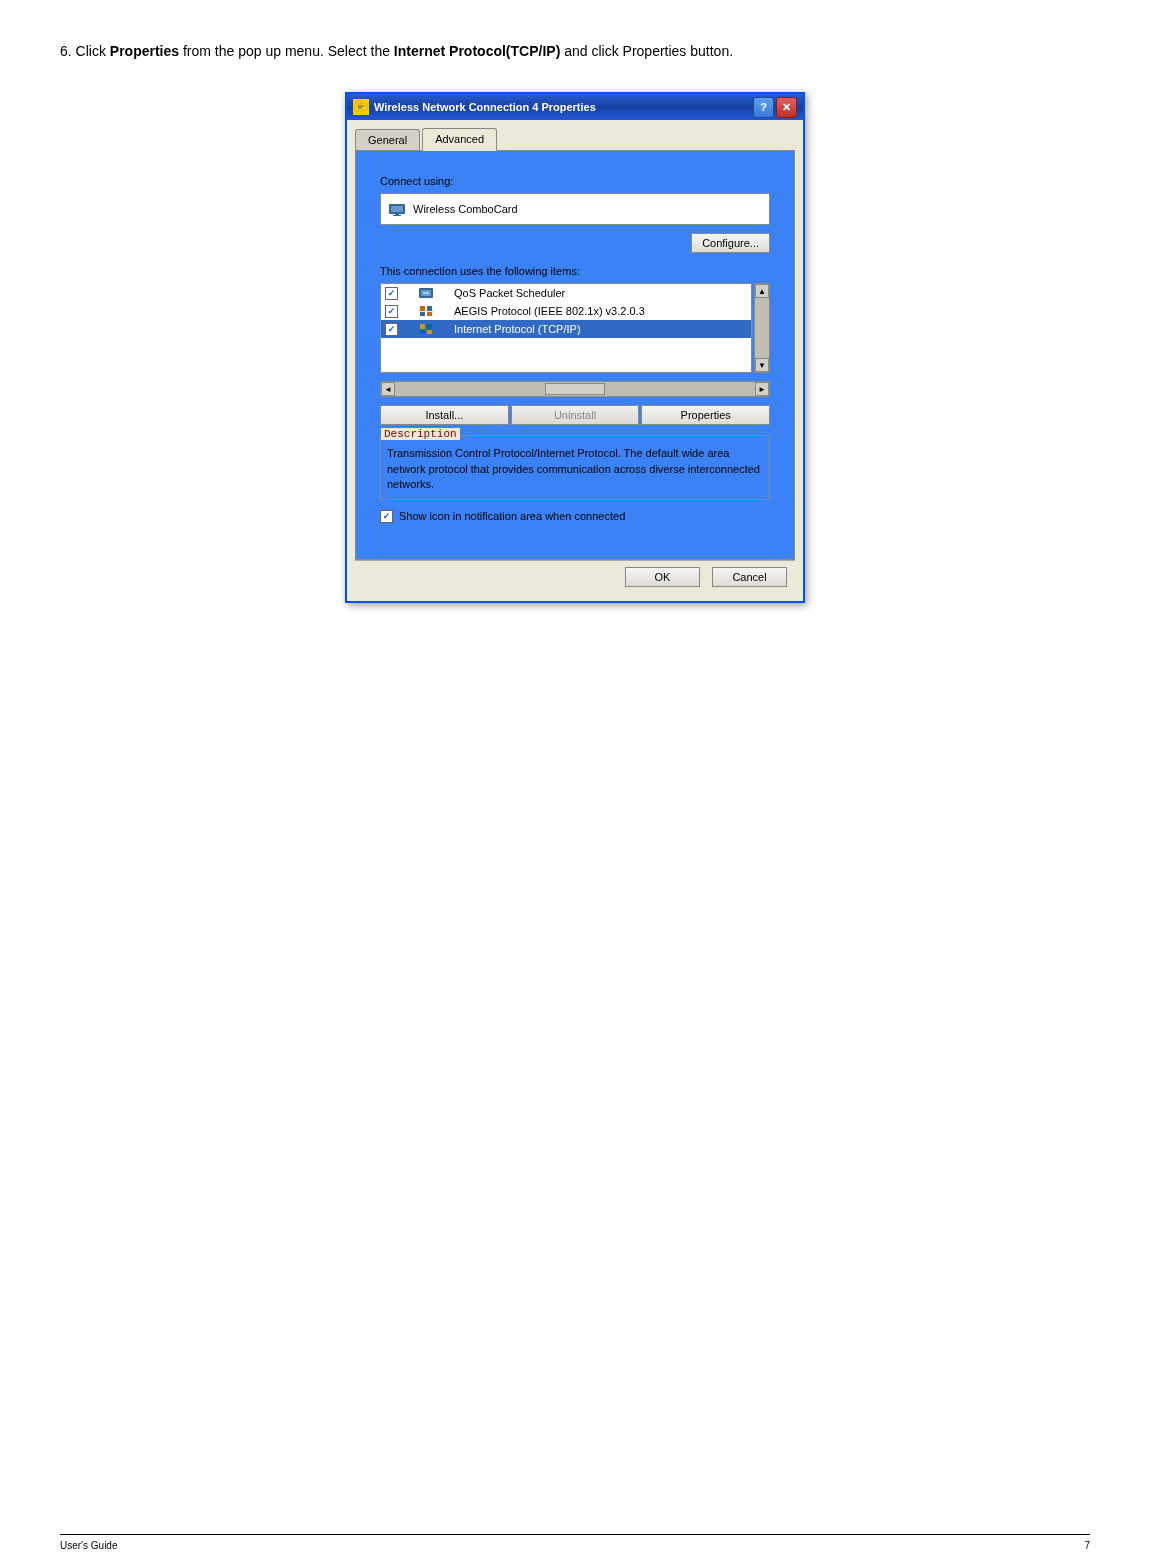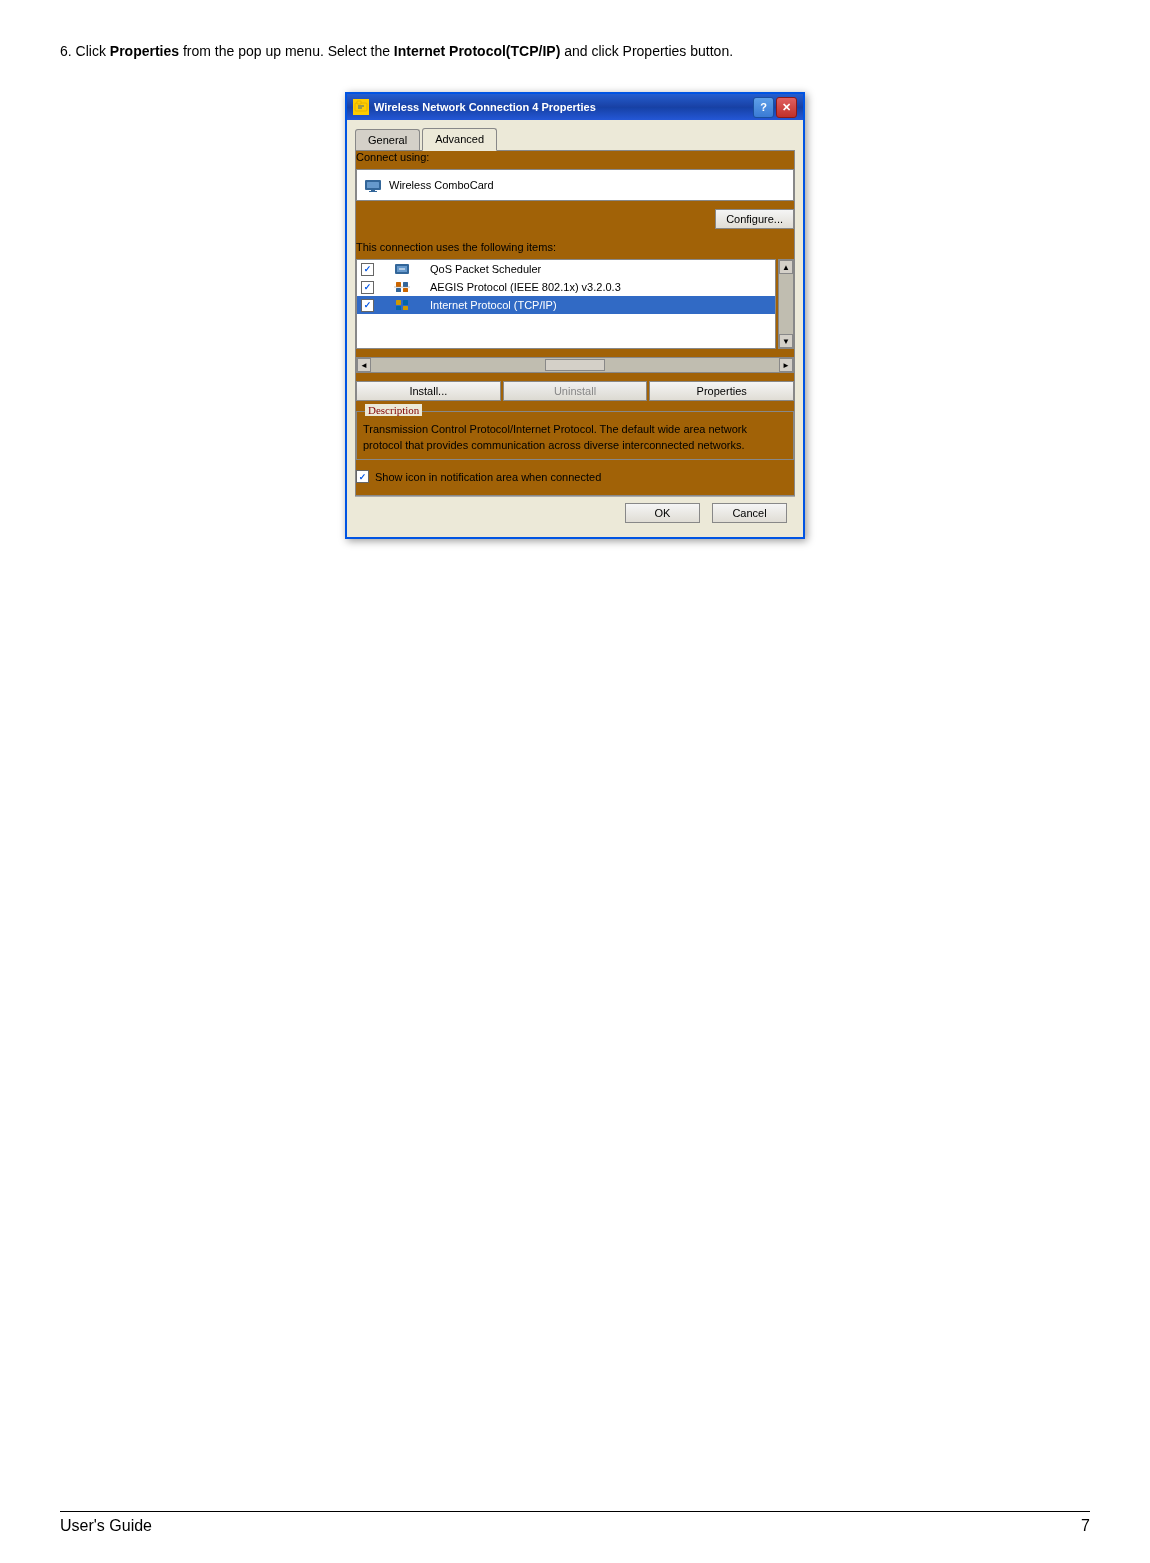--- a/index.html
+++ b/index.html
@@ -131,22 +131,22 @@
     .xp-tab.active {
       background: #ece9d8;
       border-bottom: 1px solid #ece9d8;
       z-index: 1;
       padding-bottom: 5px;
       margin-bottom: -1px;
     }
 
     .xp-tab-content {
       border: 1px solid #888;
-      background: #a16207;
-      padding: 0;
+      background: #3b82f6;
+      padding: 24px;
     }
 
     
     .section-label {
       font-size: 11px;
       margin-bottom: 6px;
       font-family: 'Tahoma', Arial, sans-serif;
     }
 
     .device-box {
@@ -324,25 +324,25 @@
     .description-group {
       border: 1px solid #888;
       padding: 6px;
       margin-bottom: 10px;
       position: relative;
     }
 
     .description-group-title {
       position: absolute;
       top: -8px;
-      left: 8px;
+      left: 0;
       background: #ece9d8;
       padding: 0 3px;
       font-size: 11px;
-      font-family: Liberation Serif, serif;
+      font-family: Liberation Mono, monospace;
       color: #800000;
     }
 
     .description-text {
       font-size: 11px;
       font-family: 'Tahoma', Arial, sans-serif;
       line-height: 1.4;
       margin-top: 4px;
     }
 
@@ -366,28 +366,28 @@
       border-top: 1px solid #aaa;
     }
 
     .footer-btn {
       min-width: 75px;
     }
 
     
     .page-footer {
       position: absolute;
-      bottom: 28px;
+      bottom: 12px;
       left: 60px;
       right: 60px;
       display: flex;
       justify-content: space-between;
       border-top: 1px solid #000;
       padding-top: 5px;
-      font-size: 16px;
+      font-size: 10px;
     }
   </style>
 </head>
 <body>
 
 <div class="page-content">
 
   <p class="instruction-text">
     <span>6.</span>
     <span>Click </span><b>Properties</b><span> from the pop up menu. Select the </span><b>Internet Protocol(TCP/IP)</b><span> and click Properties button.</span>

